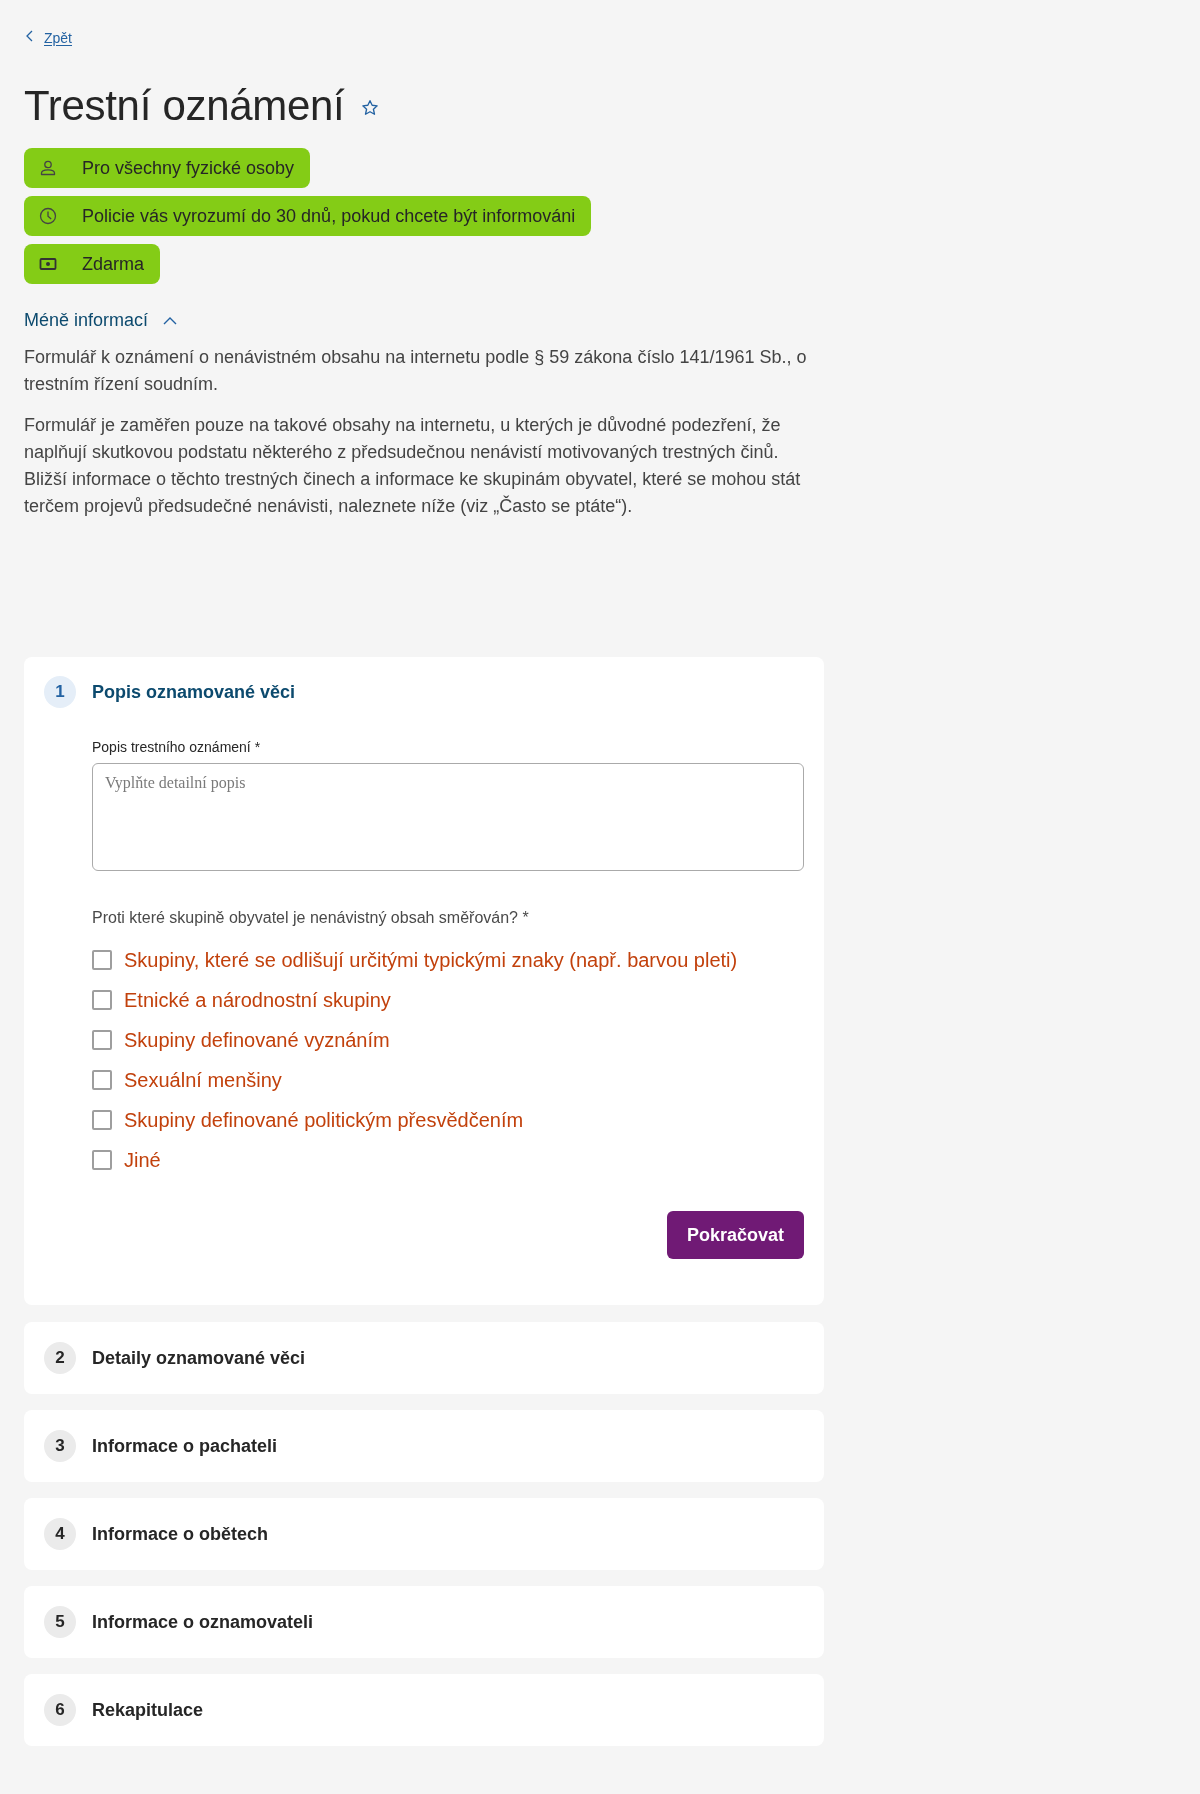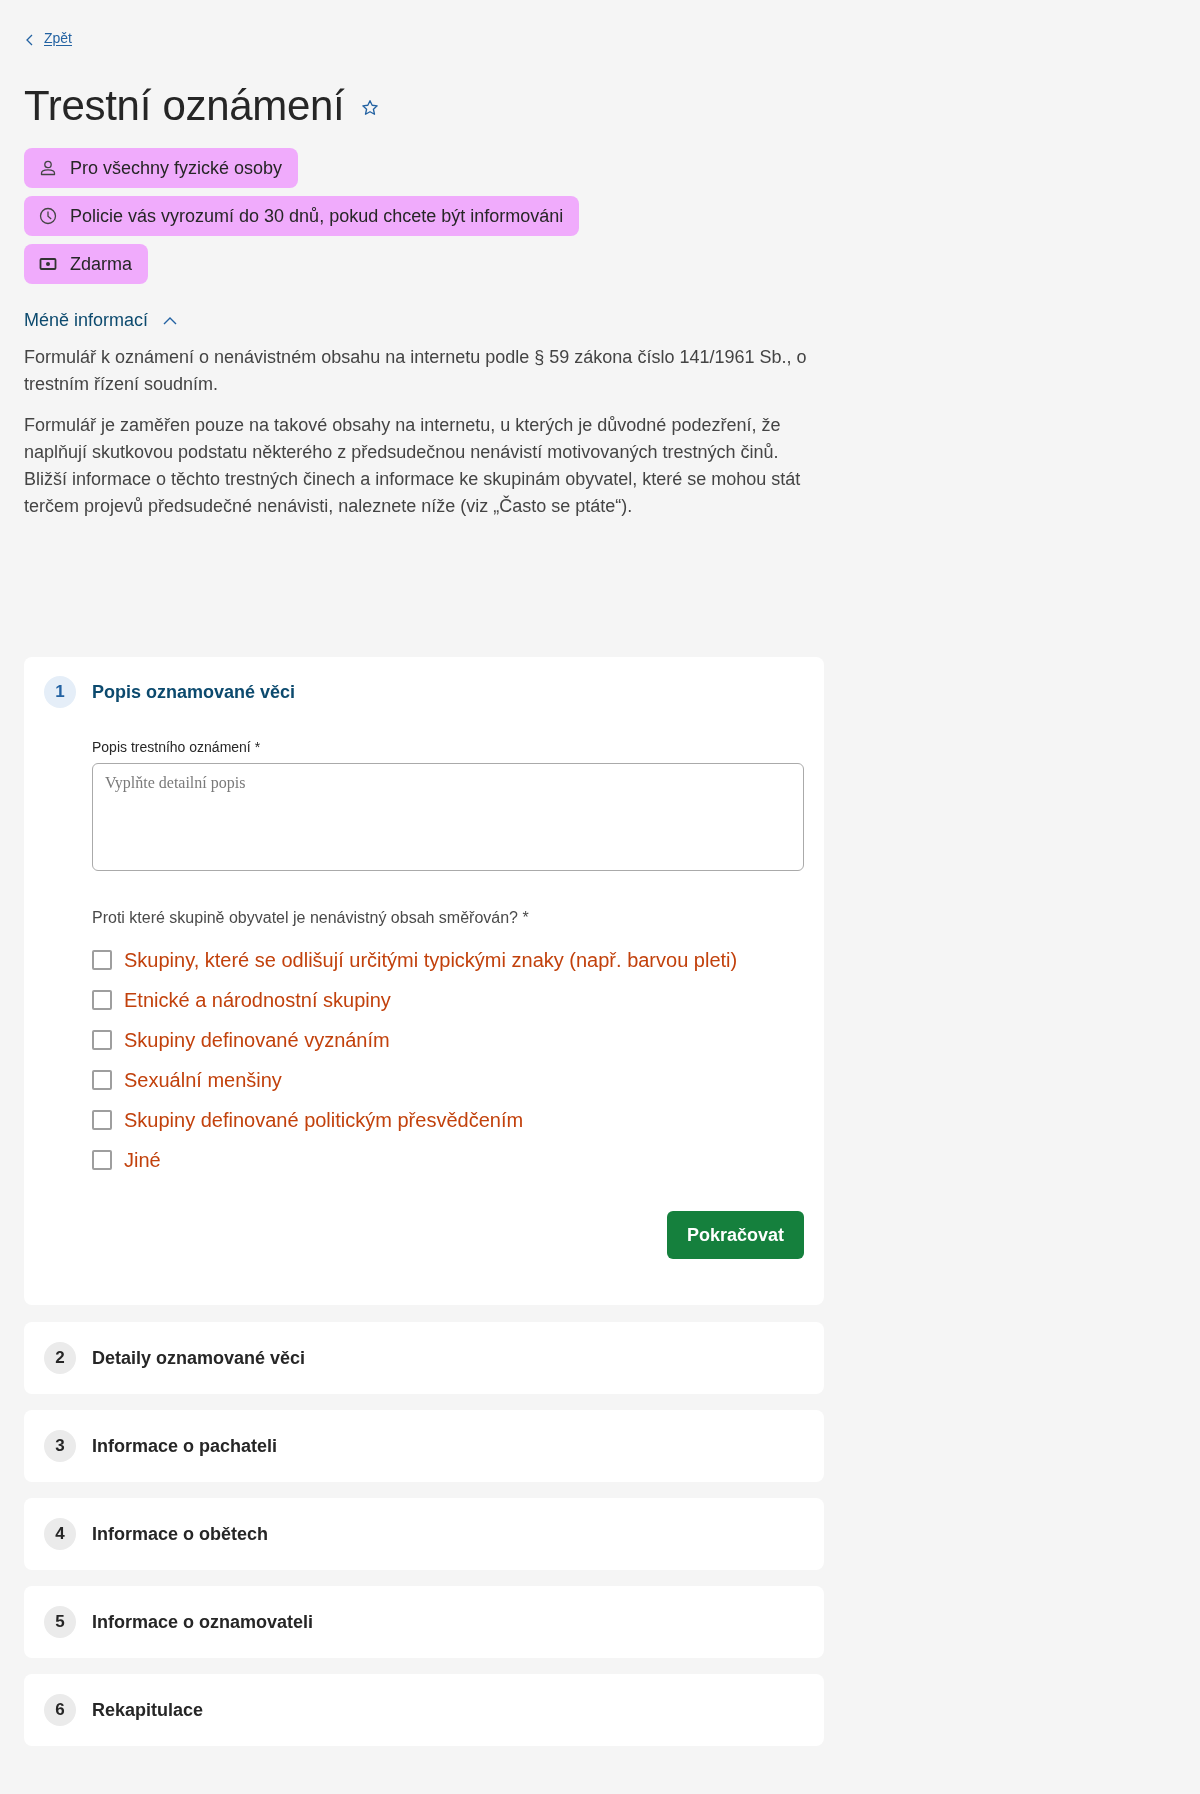--- a/index.html
+++ b/index.html
@@ -6,41 +6,41 @@
   html, body { width: 1200px; background: #f5f5f5; }
   body {
     font-family: "Liberation Sans", "DejaVu Sans", sans-serif;
     color: #262626;
     min-height: 1794px;
     position: relative;
   }
   .page { padding: 0 24px; width: 848px; }
 
   .back {
-    display: flex; align-items: flex-end; gap: 8px;
+    display: flex; align-items: flex-start; gap: 8px;
     position: absolute; left: 24px; top: 30px;
     font-size: 14px; color: #2362a2; cursor: pointer;
   }
   .back .label { text-decoration: underline; text-underline-offset: 2px; }
   .back svg { width: 12px; height: 12px; }
 
   .title-row {
     position: absolute; left: 24px; top: 80px;
     display: flex; align-items: center; gap: 16px;
   }
   .title {
     font-size: 42px; font-weight: 400; color: #262626; letter-spacing: -0.3px;
     line-height: 52px;
   }
   .star { width: 20px; height: 20px; cursor: pointer; margin-top: 4px; }
 
   .pills { position: absolute; left: 24px; top: 148px; display: flex; flex-direction: column; gap: 8px; align-items: flex-start; }
   .pill {
-    background: #f0abfc; border-radius: 8px; height: 40px;
-    display: inline-flex; align-items: center; gap: 12px;
+    background: #84cc16; border-radius: 8px; height: 40px;
+    display: inline-flex; align-items: center; gap: 24px;
     padding: 0 16px 0 14px; font-size: 18px; color: #262626;
   }
   .pill svg { width: 20px; height: 20px; flex: none; }
 
   .toggle {
     position: absolute; left: 24px; top: 310px;
     display: flex; align-items: center; gap: 14px;
     color: #0c4a6e; font-size: 18px; cursor: pointer;
   }
   .toggle svg { width: 16px; height: 16px; }
@@ -80,21 +80,21 @@
     resize: none; background: #fff; outline: none;
   }
   .textarea::placeholder { color: #7a7a7a; }
   .question { font-size: 16px; color: #4a4a4a; margin-top: 34px; margin-bottom: 22px; }
   .checks { display: flex; flex-direction: column; gap: 18px; }
   .check { display: flex; align-items: center; gap: 12px; font-size: 20px; color: #c2410c; cursor: pointer; height: 22px; }
   .box { width: 20px; height: 20px; border: 2px solid #9e9e9e; border-radius: 2px; flex: none; background: #fff; }
 
   .btn-row { display: flex; justify-content: flex-end; padding-right: 20px; margin-top: 40px; }
   .btn {
-    background: #15803d; color: #fff; border: none; border-radius: 6px;
+    background: #701a75; color: #fff; border: none; border-radius: 6px;
     height: 48px; padding: 0 20px; font-size: 18px; font-weight: 700;
     font-family: "Liberation Sans", "DejaVu Sans", sans-serif; cursor: pointer;
   }
   .step-card { height: 72px; cursor: pointer; }
   .step-card .step-head { height: 72px; }
 </style>
 </head>
 <body>
 
 <div class="page">

